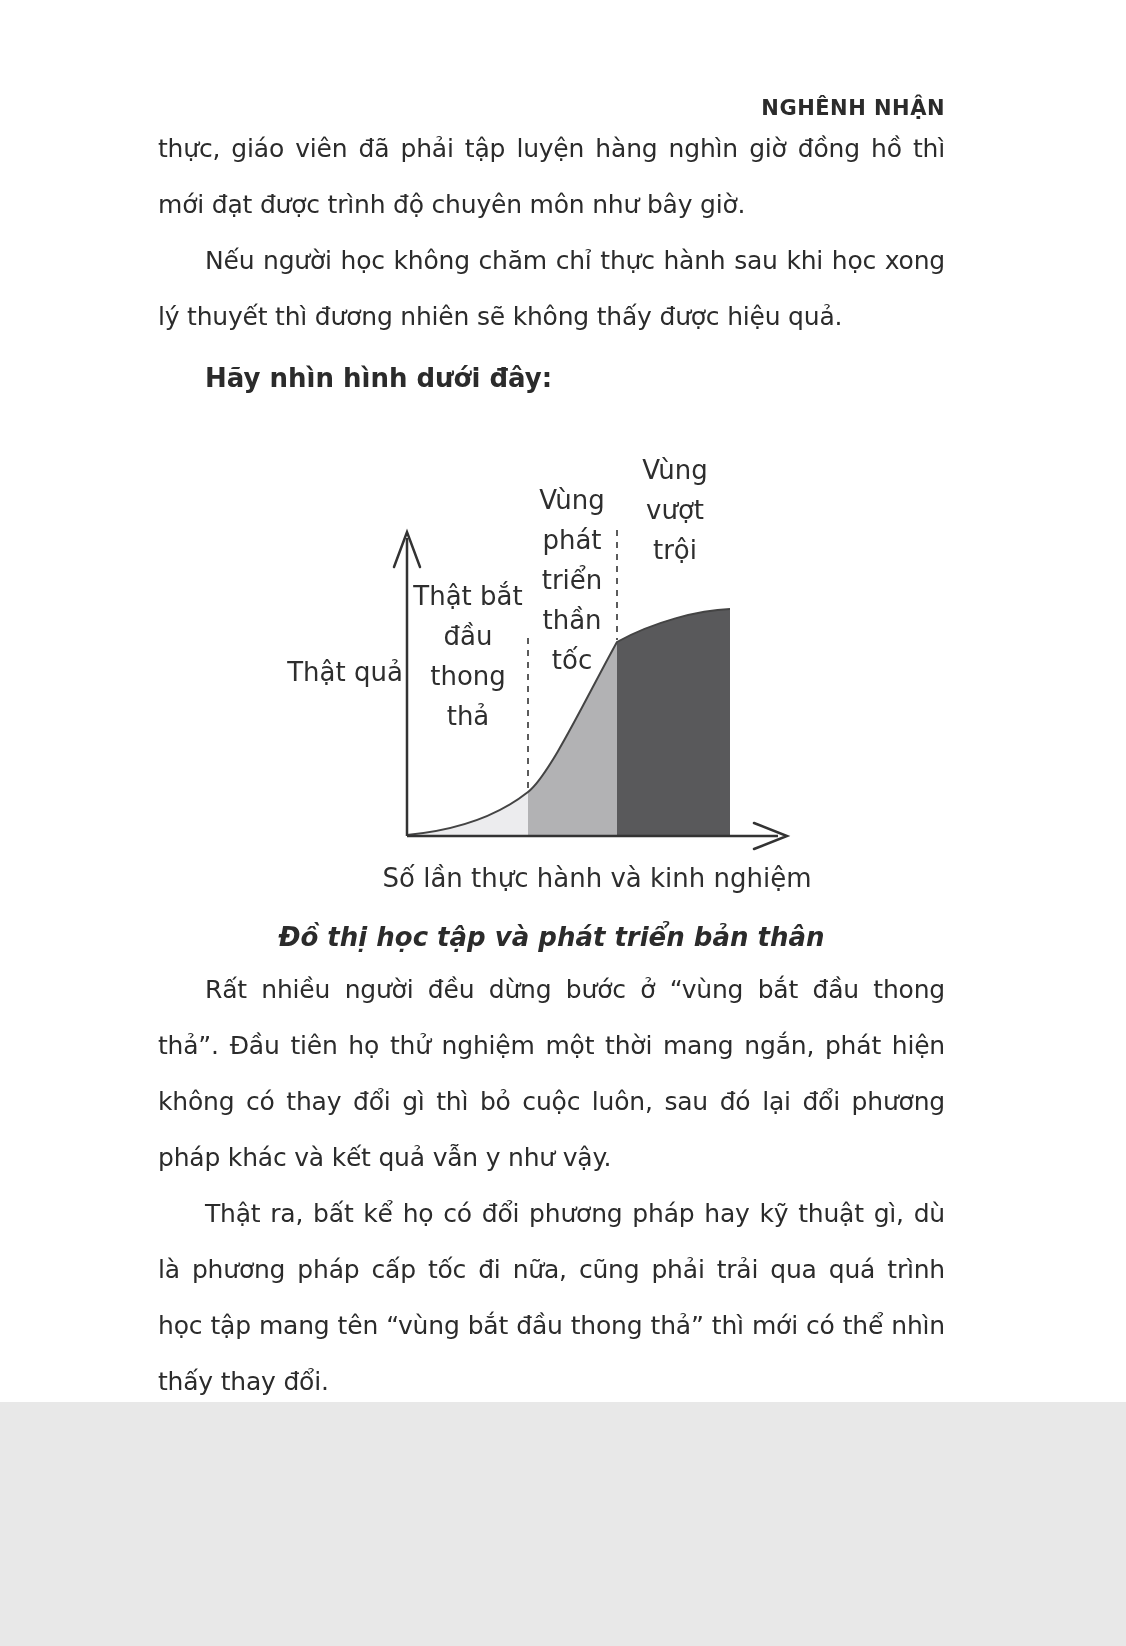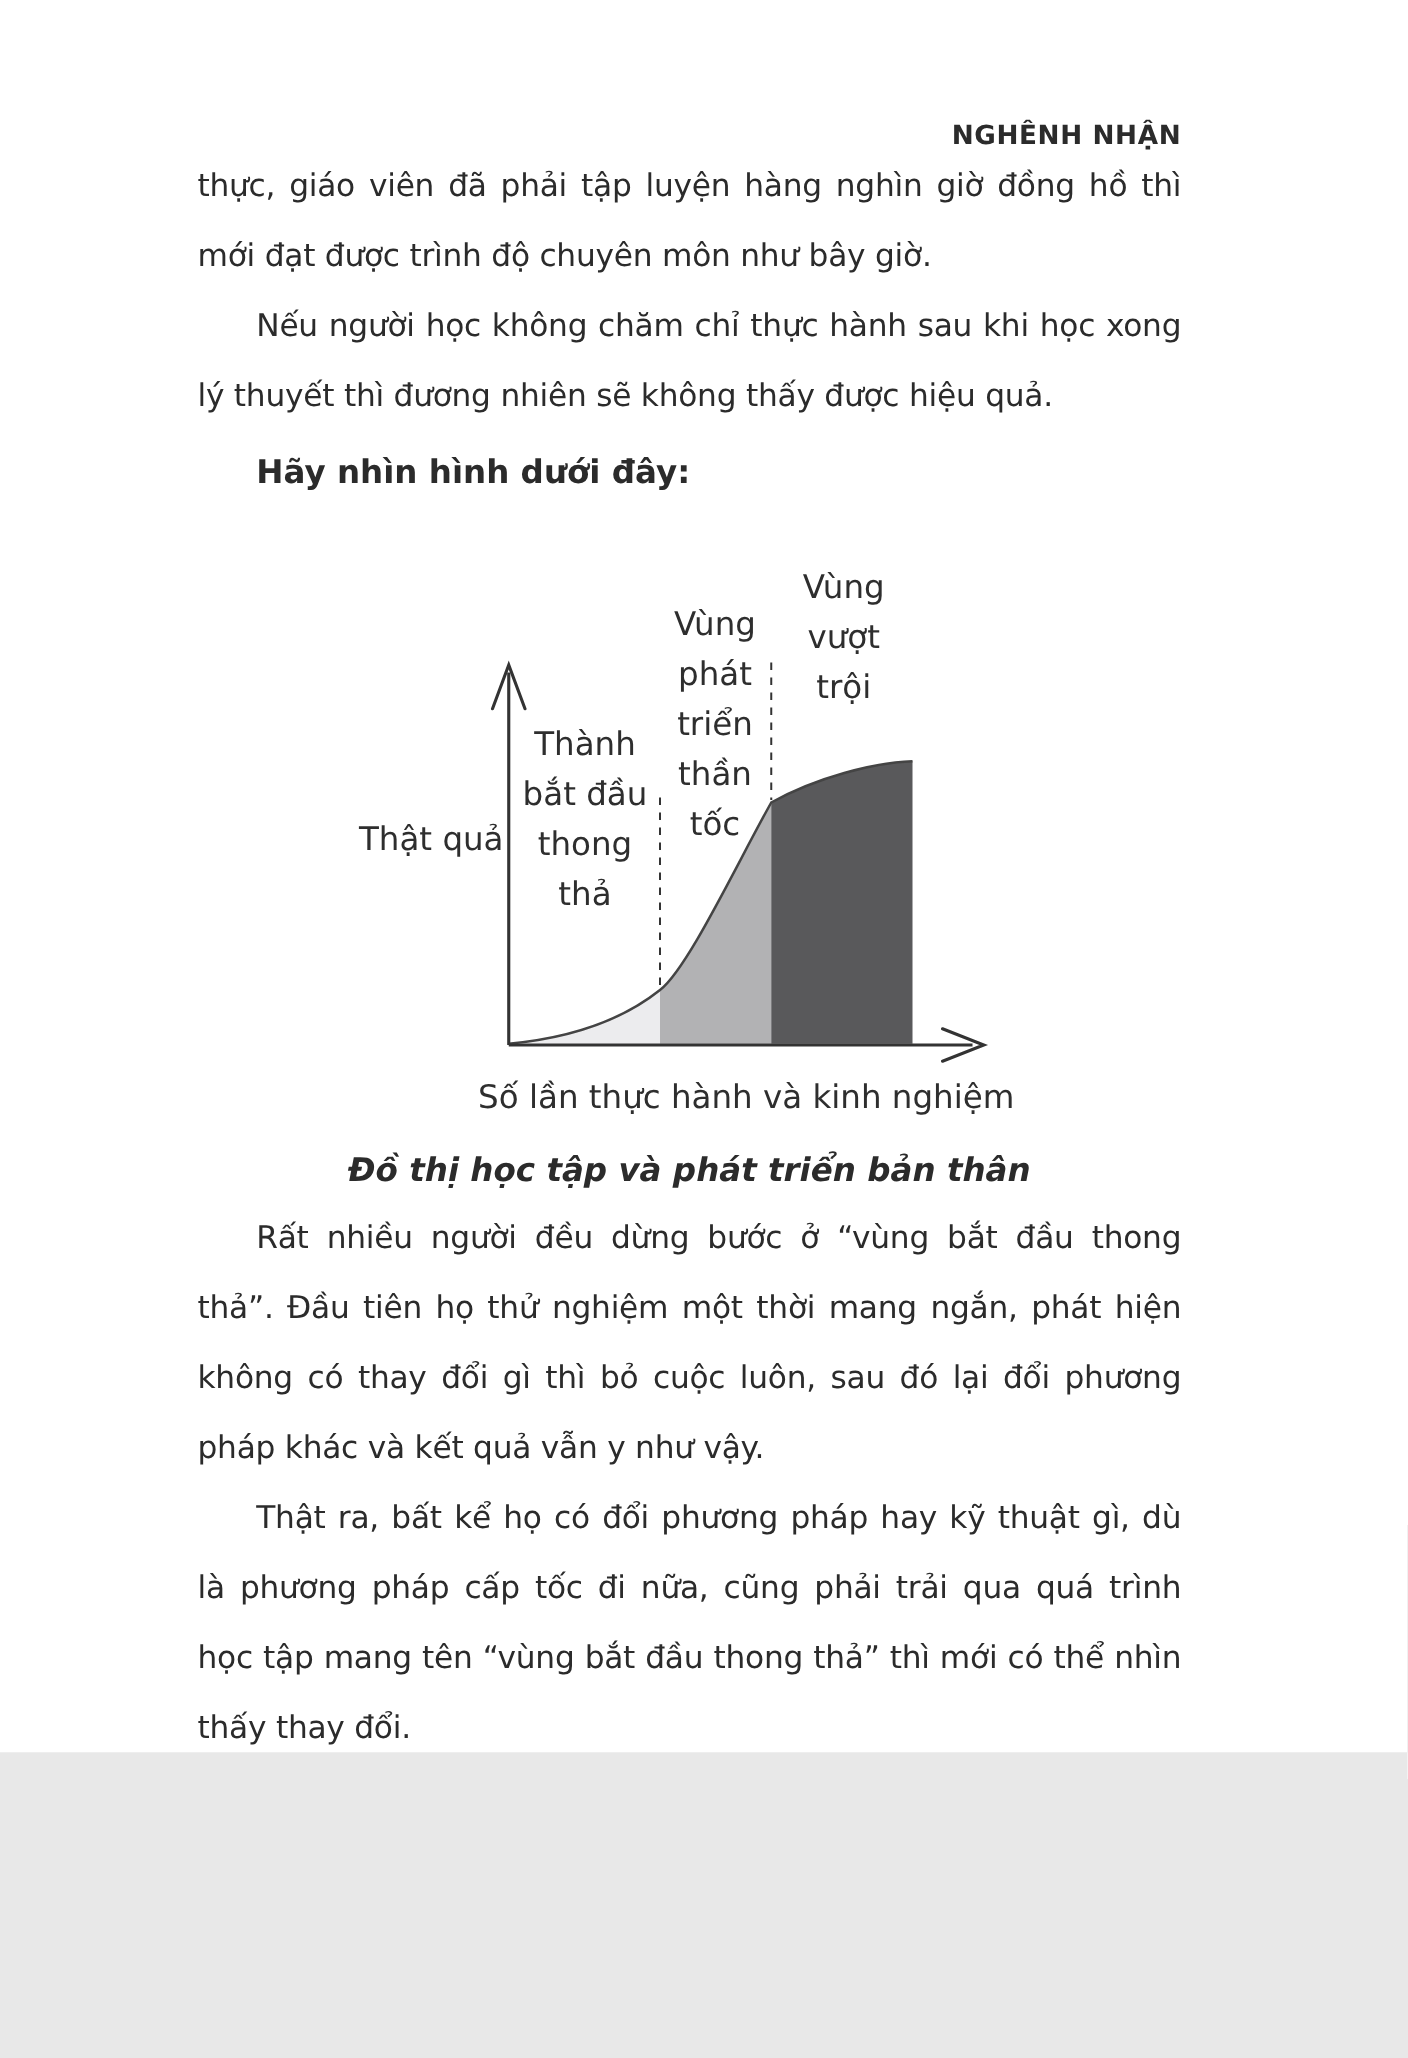--- a/index.html
+++ b/index.html
@@ -98,21 +98,21 @@
 
         <line x1="249" y1="120" x2="249" y2="418" stroke="#333333" stroke-width="2.5"></line>
         <path d="M236,149 L249,114 L262,149" fill="none" stroke="#333333" stroke-width="2.5" stroke-linecap="round" stroke-linejoin="miter"></path>
 
         <line x1="249" y1="418" x2="620" y2="418" stroke="#333333" stroke-width="2.5"></line>
         <path d="M596,405 L629,418 L596,431" fill="none" stroke="#333333" stroke-width="2.5" stroke-linecap="round" stroke-linejoin="miter"></path>
       </svg>
 
       <div class="ylab" style="left:117px;top:233px;width:140px;">Thật quả</div>
 
-      <div class="zone-label" style="left:255px;top:158px;width:110px;">Thành bắt đầu thong thả</div>
+      <div class="zone-label" style="left:255px;top:158px;width:110px;">Thật bắt đầu thong thả</div>
 
       <div class="zone-label" style="left:368px;top:46px;width:92px;margin-top:16px;">Vùng phát triển thần tốc</div>
 
       <div class="zone-label" style="left:471px;top:32px;width:92px;text-align:center;">Vùng vượt trội</div>
 
       <div class="xlab">Số lần thực hành và kinh nghiệm</div>
     </div>
 
     <div class="caption">Đồ thị học tập và phát triển bản thân</div>
 

